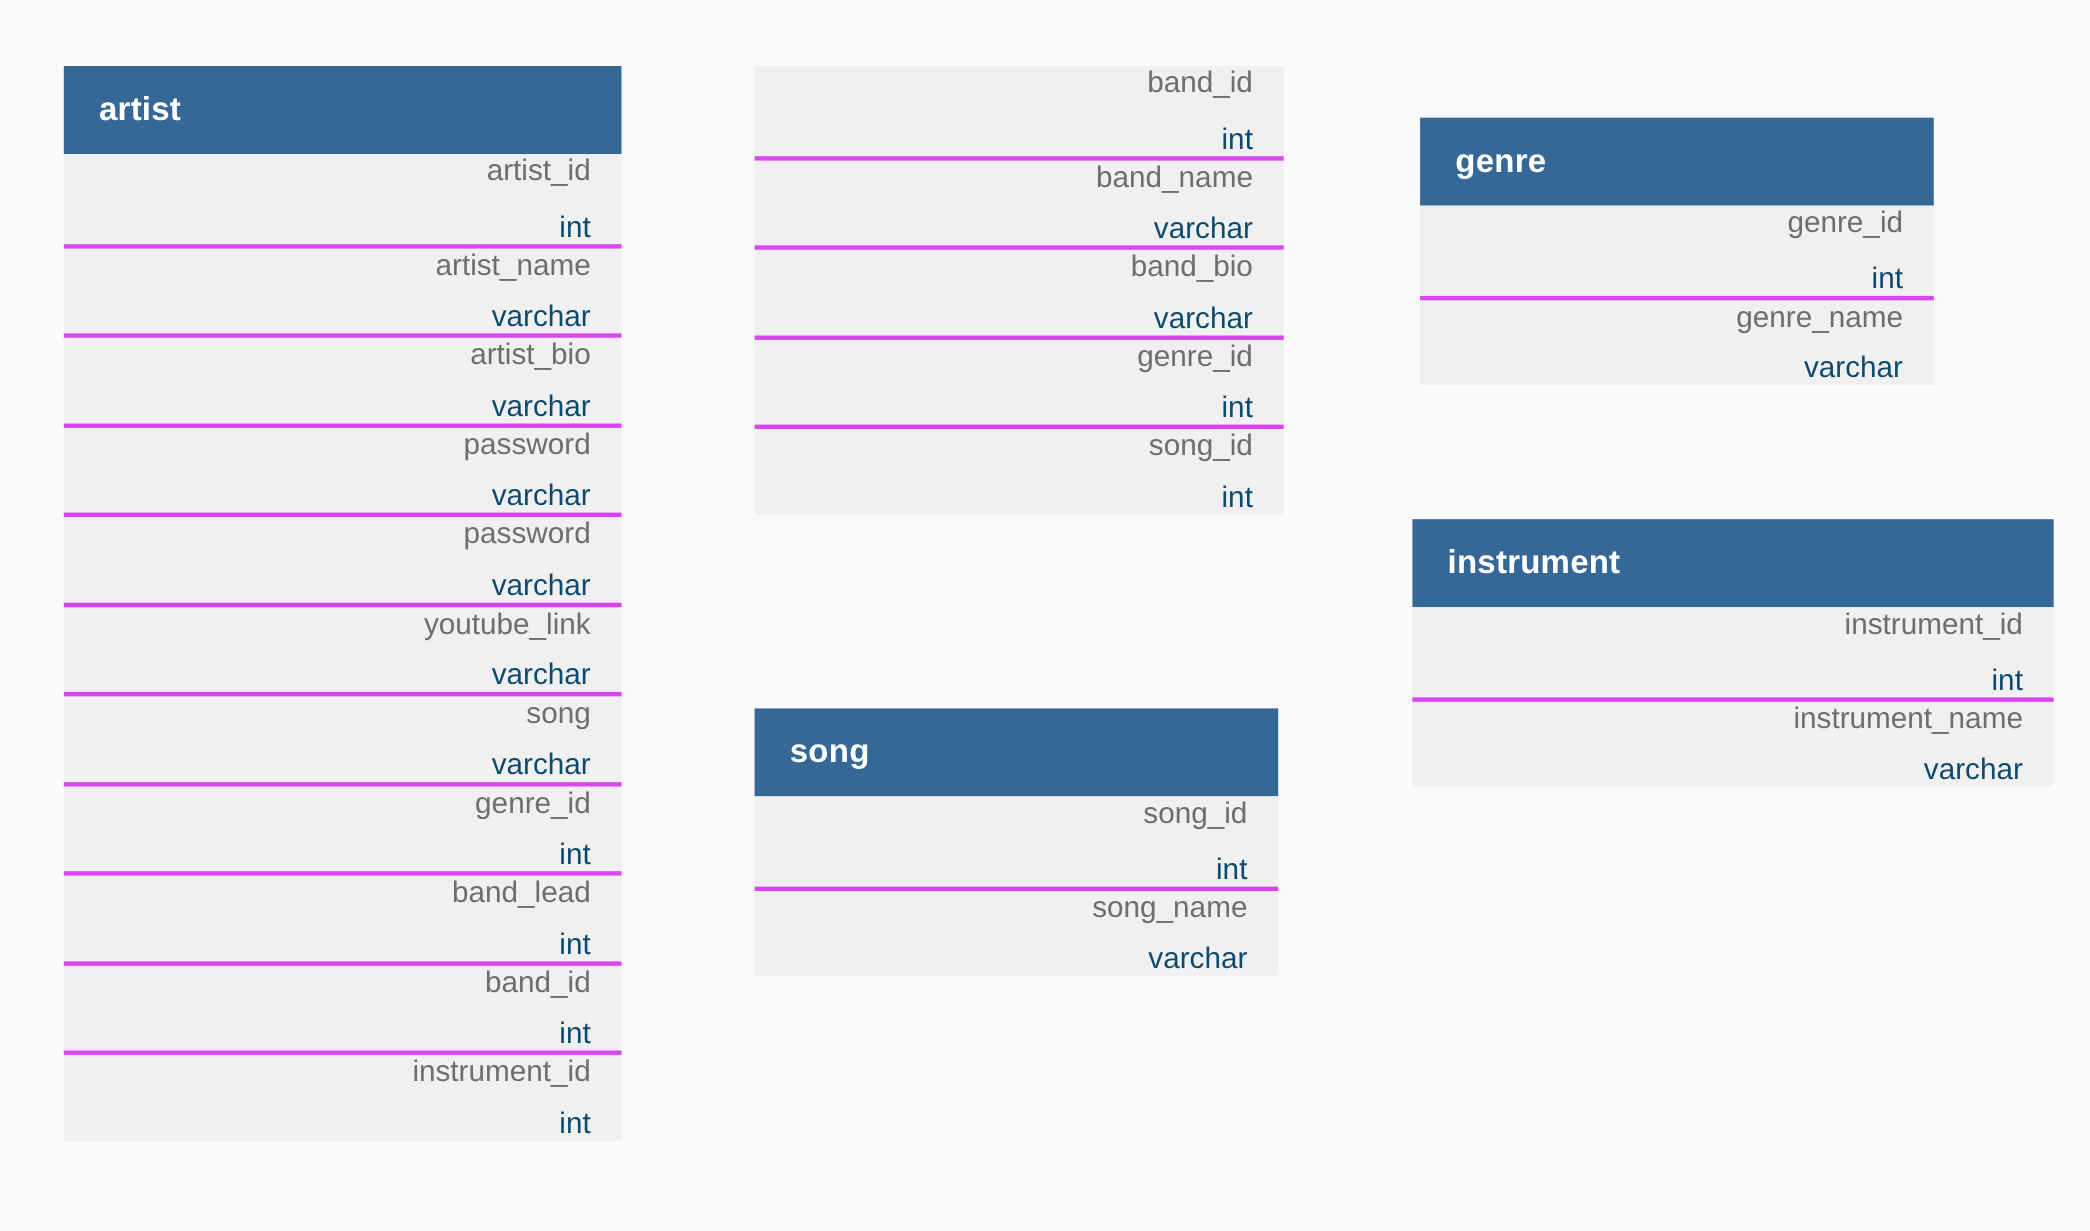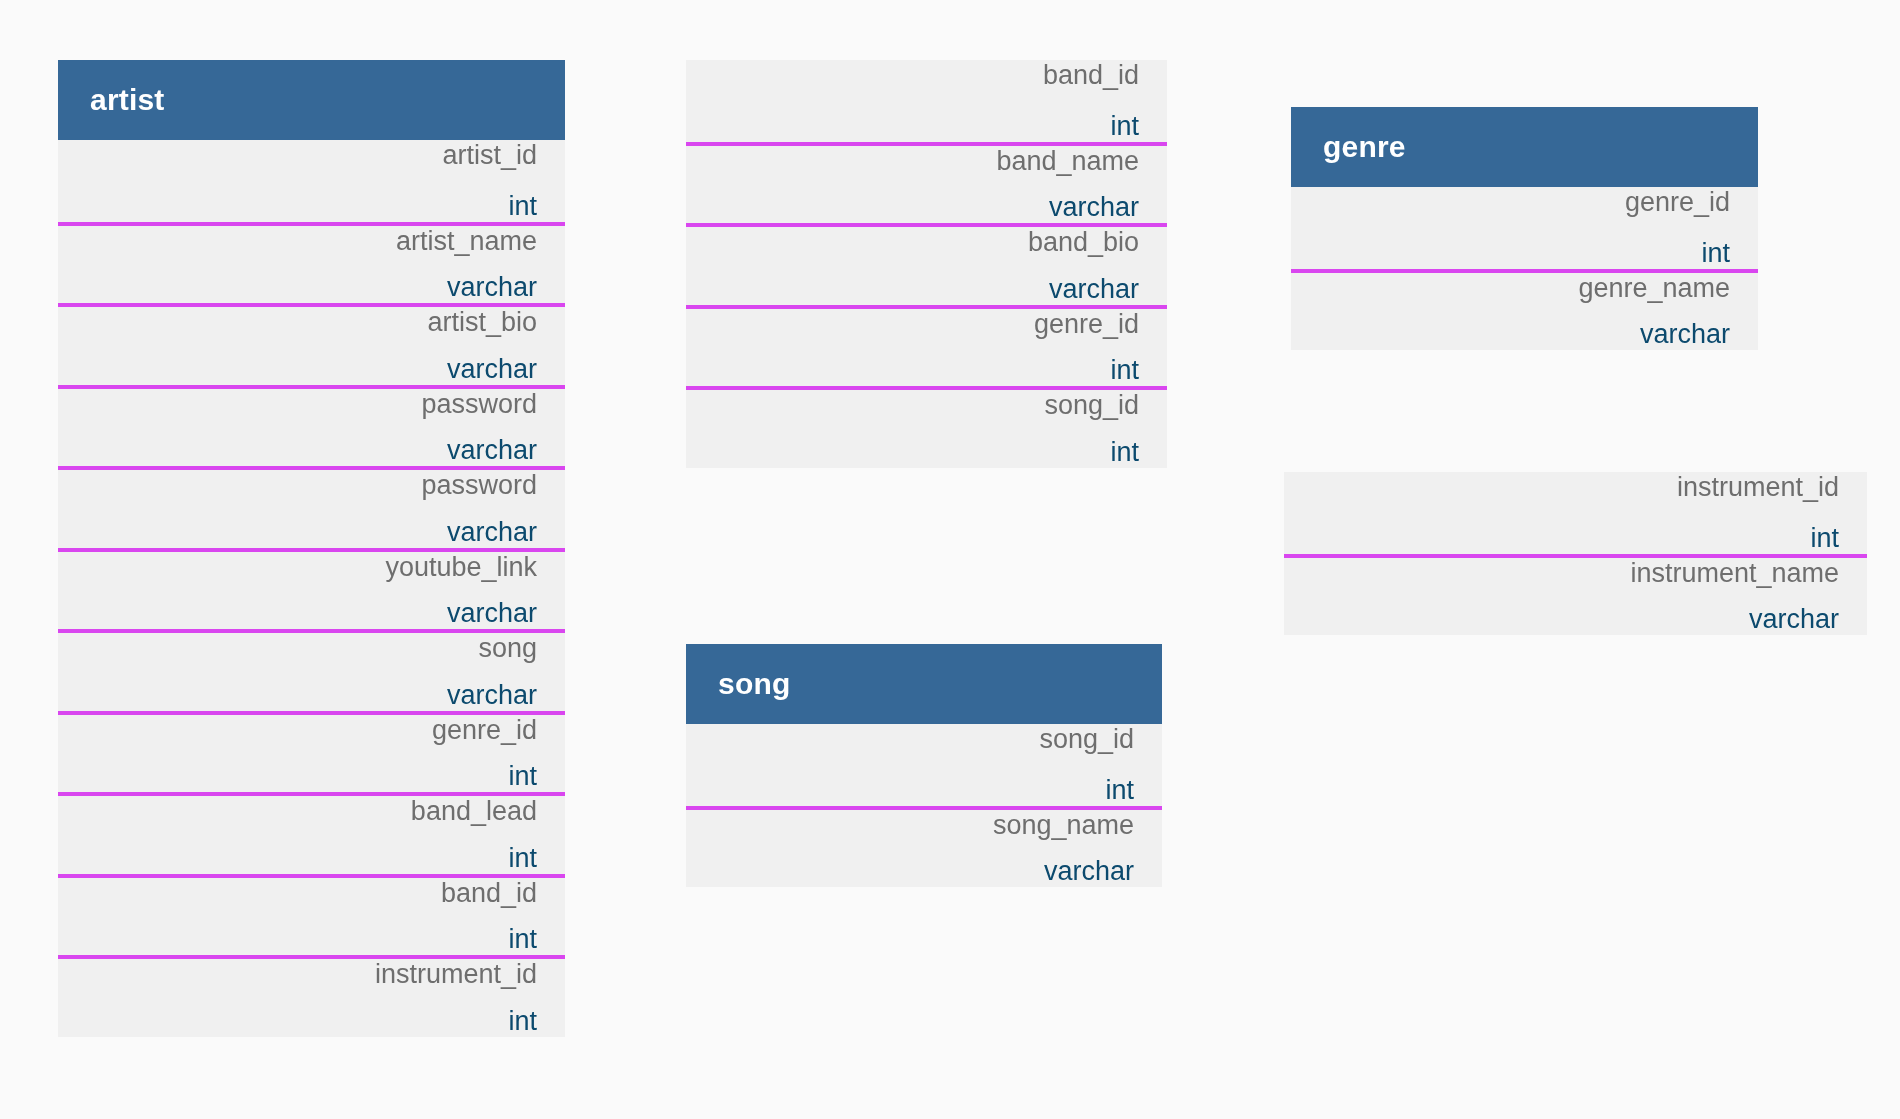--- a/index.html
+++ b/index.html
@@ -143,20 +143,23 @@
     <span class="fname">genre_id</span>
     <span class="ftype">int</span>
   </div>
         <div class="trow">
     <span class="fname">genre_name</span>
     <span class="ftype">varchar</span>
   </div>
       </div>
   </div>
     <div class="db-table" style="left: 1284px; top: 472px; width: 583px;">
+    <div class="thead">
+      <span class="title">instrument</span>
+    </div>
     <div class="tbody">
         <div class="trow">
     <span class="fname">instrument_id</span>
     <span class="ftype">int</span>
   </div>
         <div class="trow">
     <span class="fname">instrument_name</span>
     <span class="ftype">varchar</span>
   </div>
       </div>

